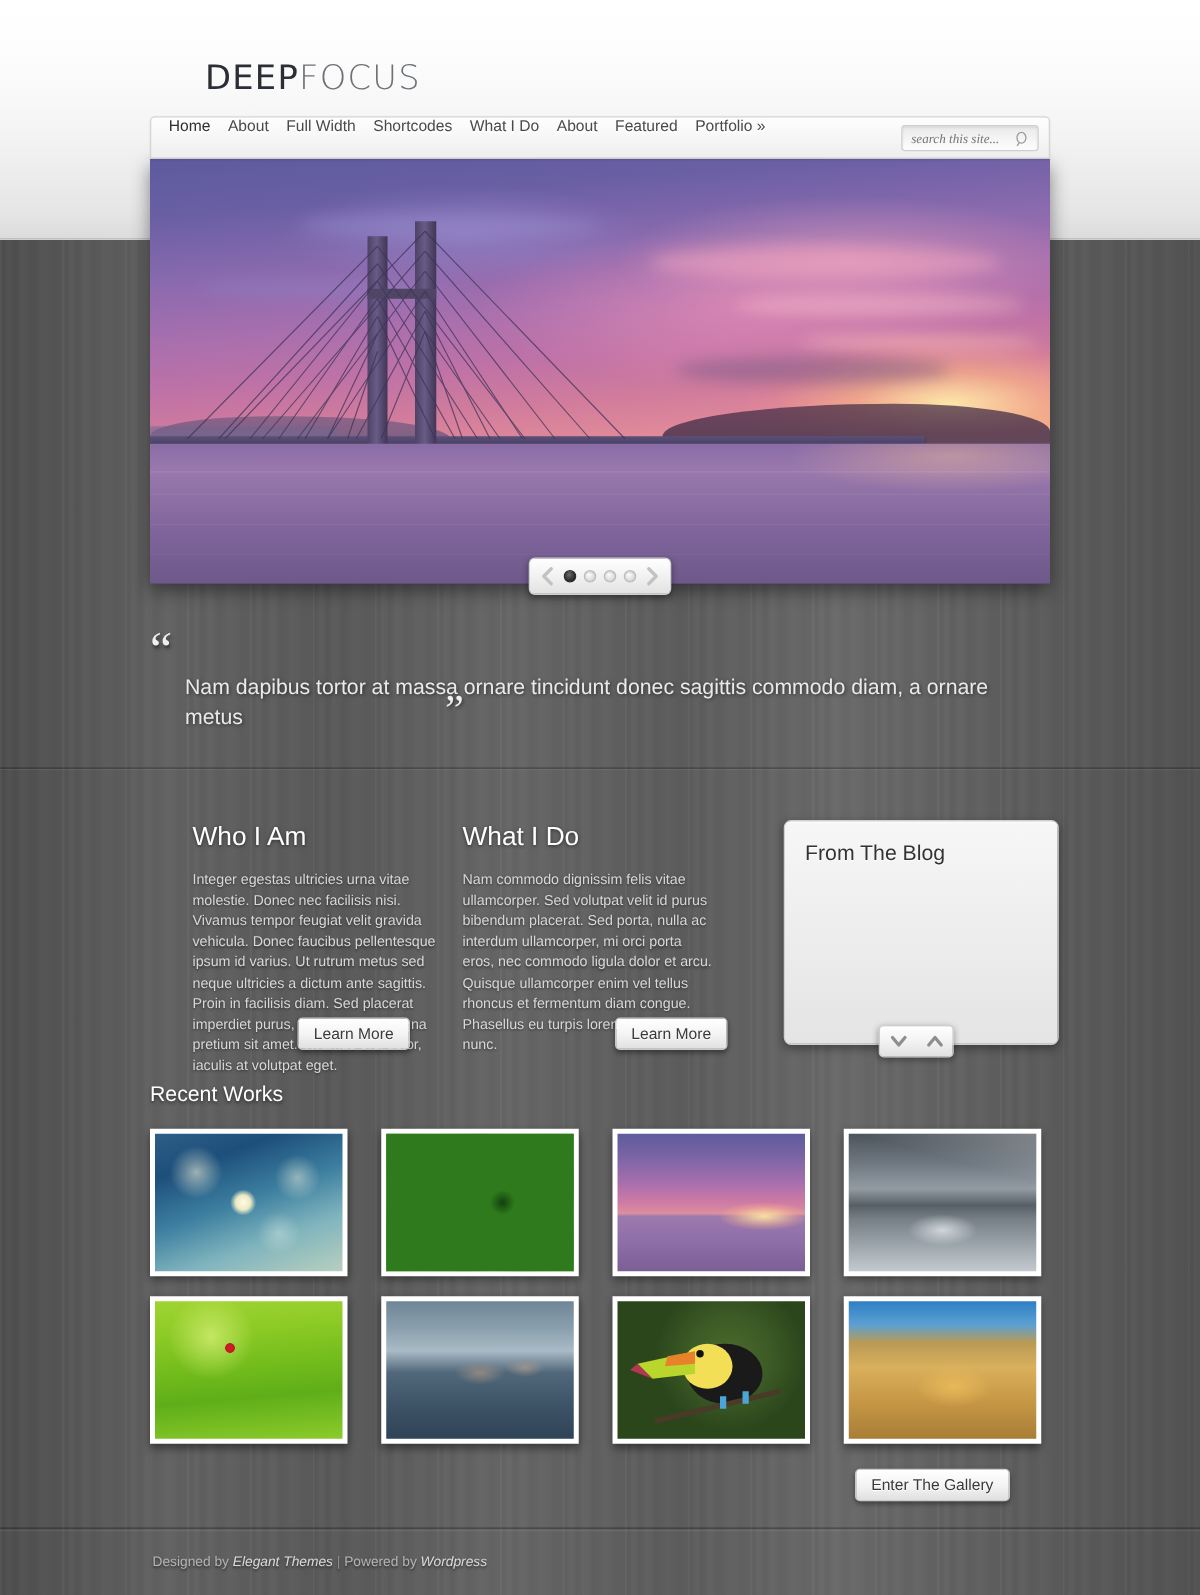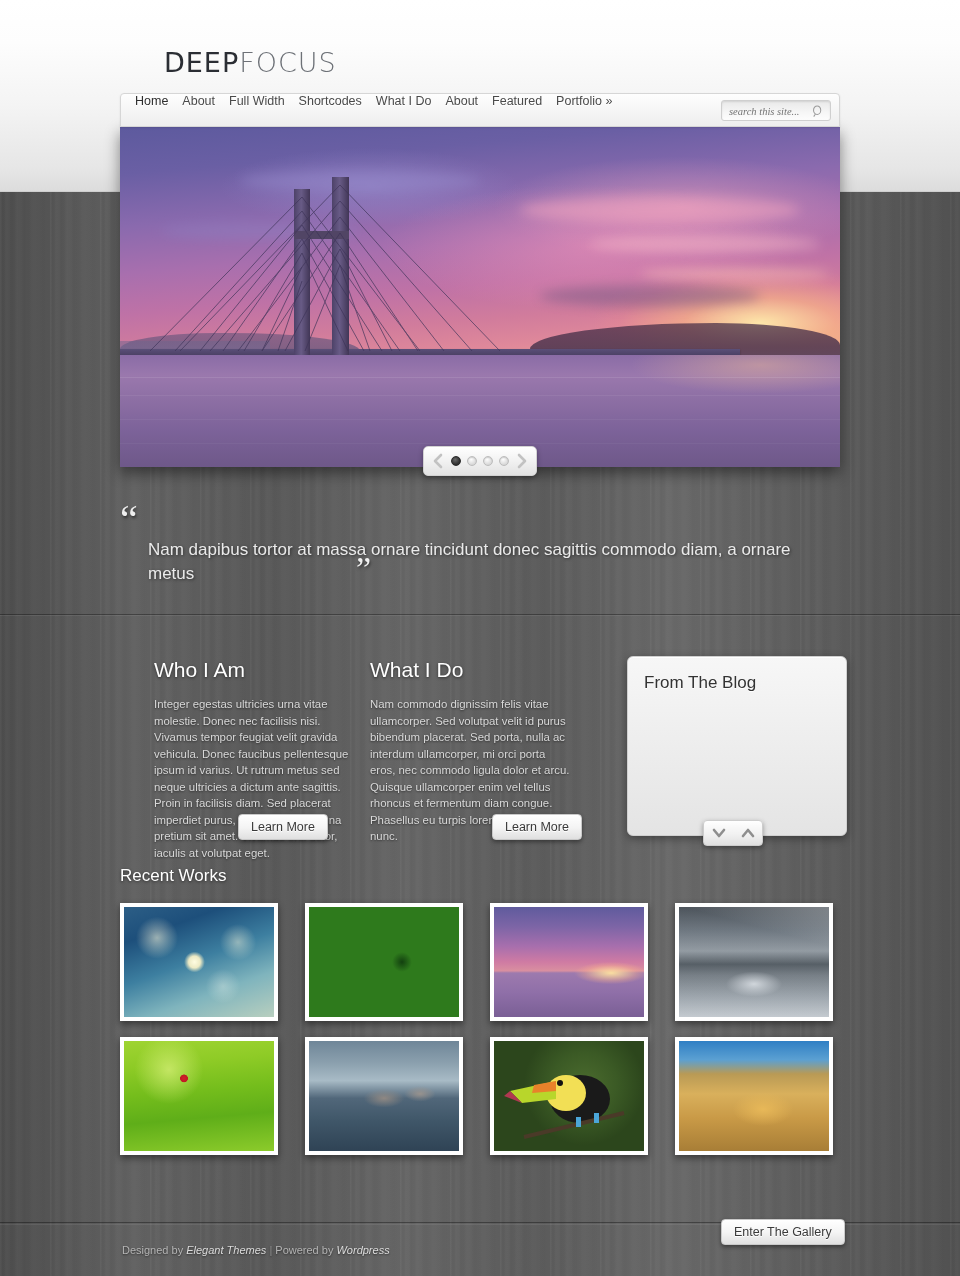--- a/index.html
+++ b/index.html
@@ -262,21 +262,21 @@
   }
   .thumbs { position:absolute; left:120px; top:903px; width:720px; z-index:4; }
   .thumb {
     position:absolute; width:158px; height:118px;
     background:#fff; padding:4px;
     box-shadow:0 3px 7px rgba(0,0,0,0.45);
     cursor:pointer;
   }
   .thumb .ph { width:100%; height:100%; }
 
-  .enter-gallery { position:absolute; left:721px; top:1175px; z-index:6;margin-top:44px; }
+  .enter-gallery { position:absolute; left:684px; top:1175px; z-index:6; }
 
   
   .footer-div { position:absolute; left:0; top:1222px; width:960px; height:1px; background:rgba(0,0,0,0.35); z-index:3; }
   .footer-div2 { position:absolute; left:0; top:1224px; width:960px; height:1px; background:rgba(255,255,255,0.07); z-index:3; }
   .footer-text {
     position:absolute; left:122px; top:1244px; z-index:4;
     font-size:11px; color:#b4b4b4; text-shadow:0 1px 2px rgba(0,0,0,0.5);
   }
   .footer-text i { font-style:italic; color:#dcdcdc; }
   .footer-text .sep { color:#8e8e8e; }

